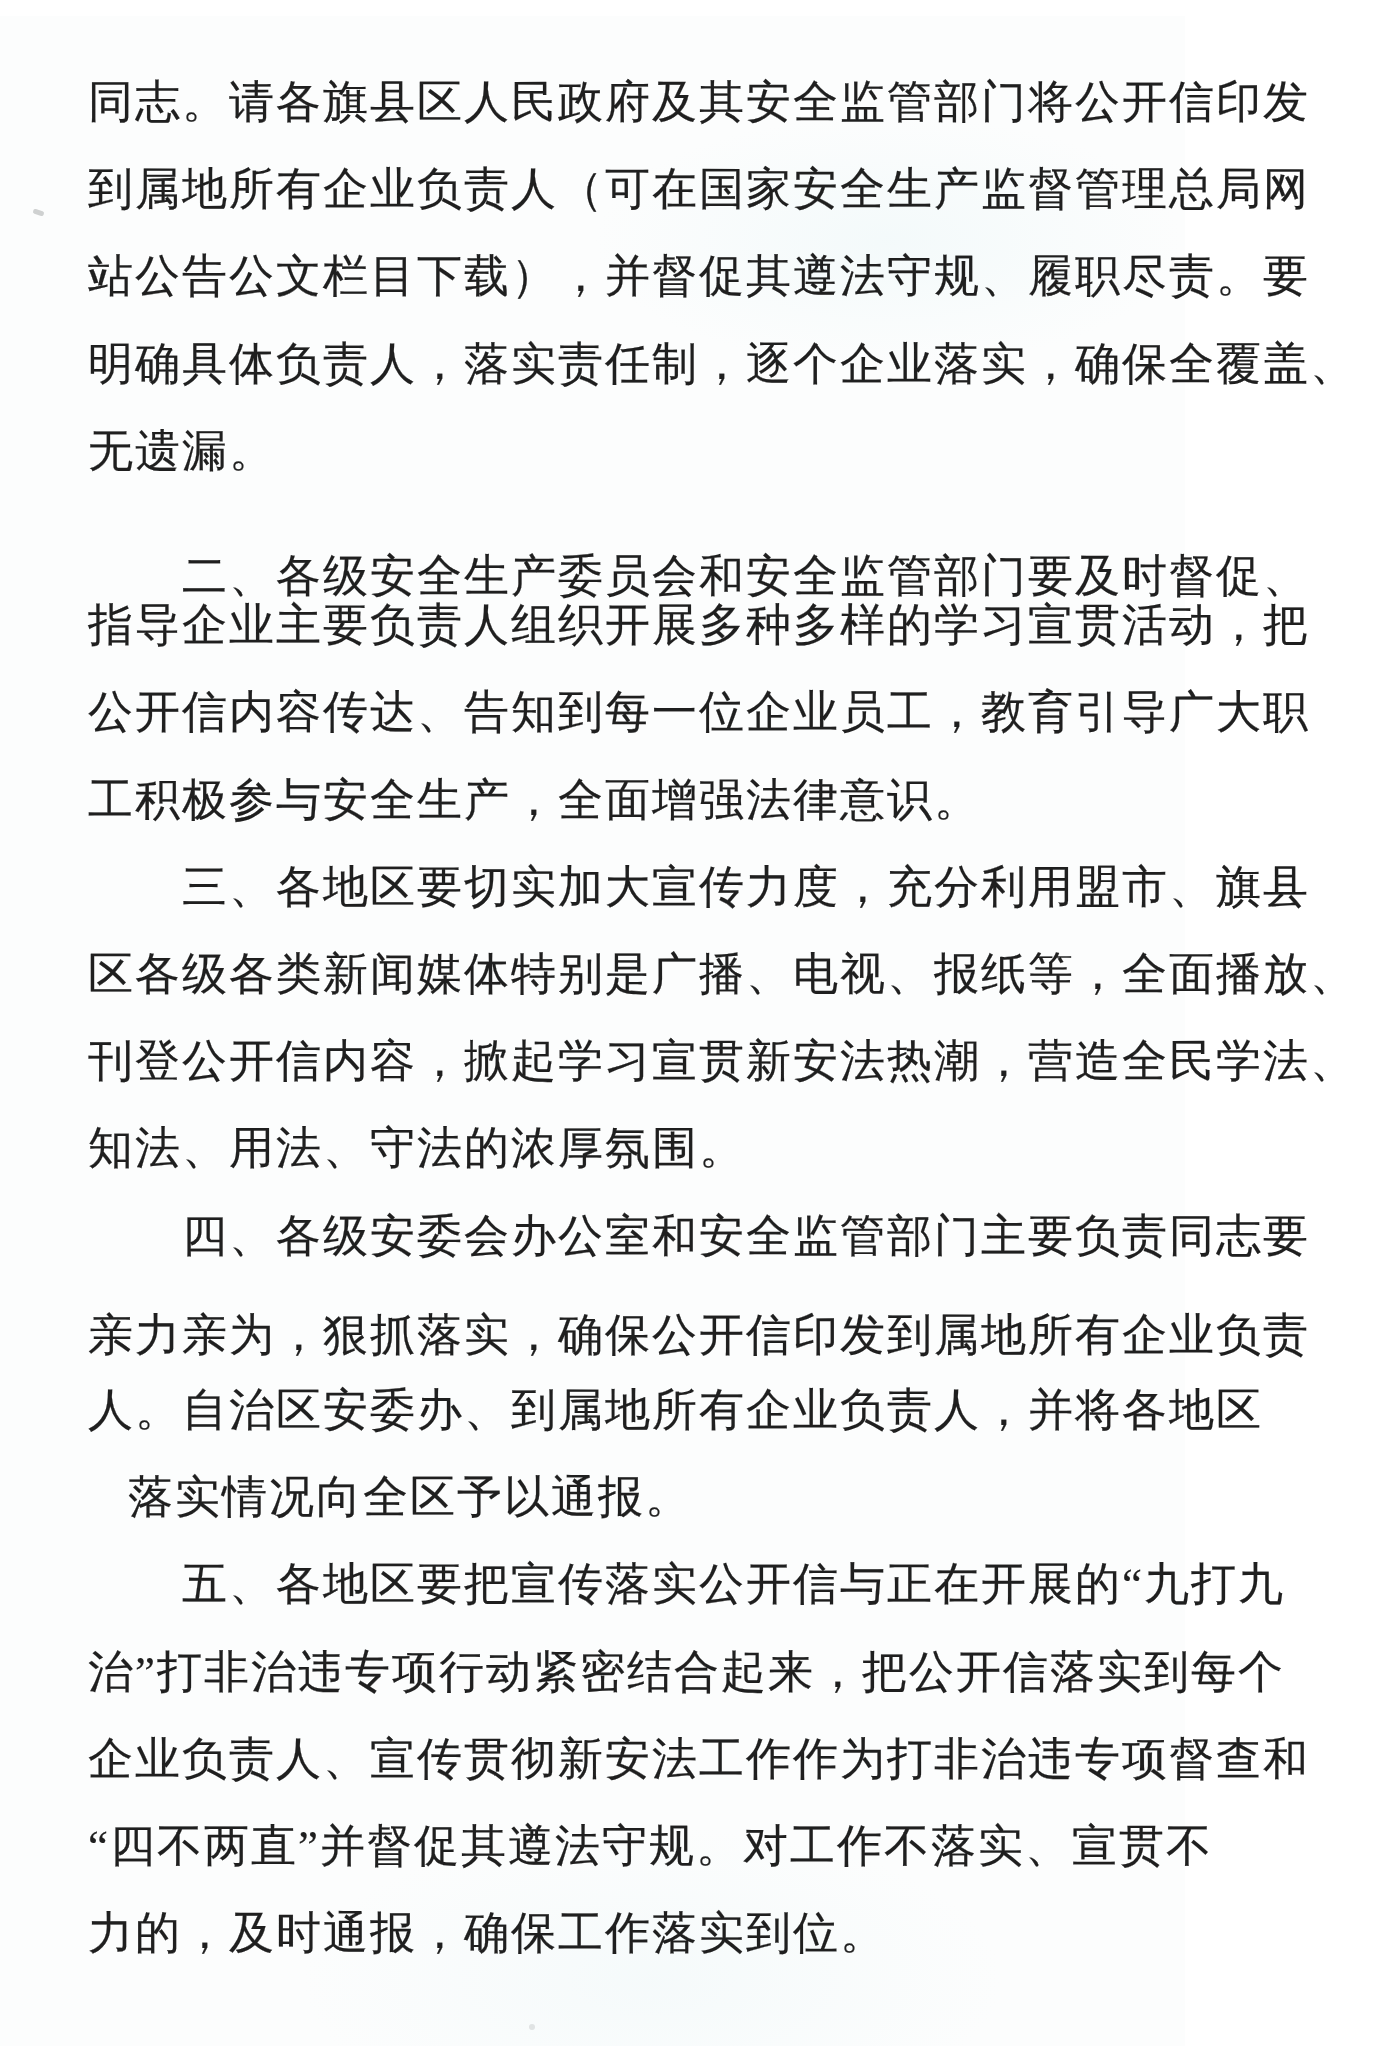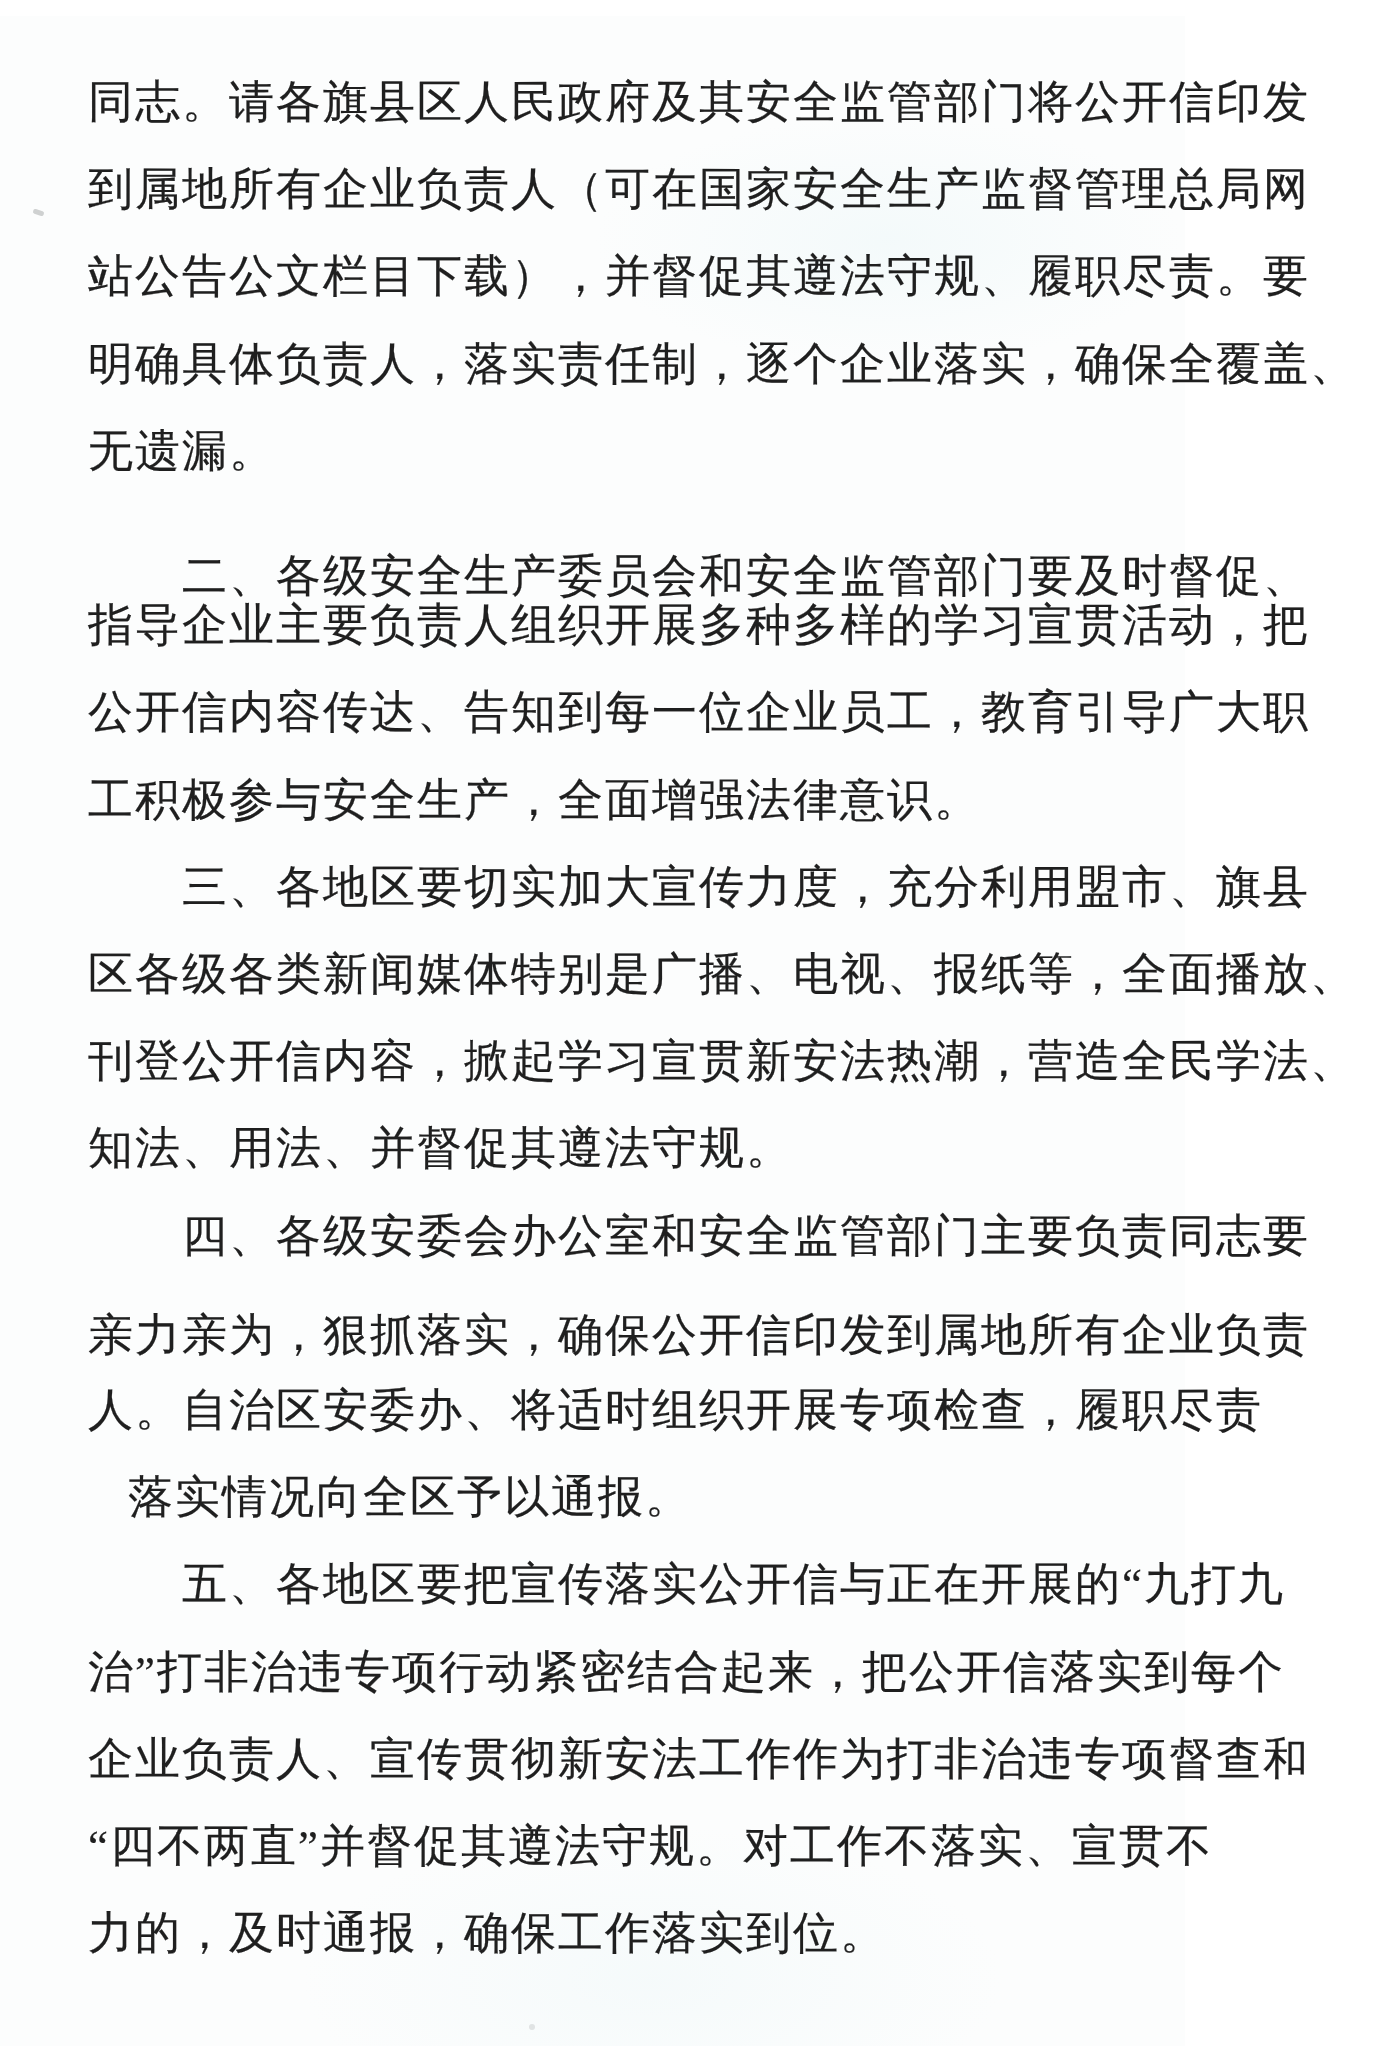--- a/index.html
+++ b/index.html
@@ -72,24 +72,24 @@
       <div class="text-line" style="top: 234px;">站公告公文栏目下载），并督促其遵法守规、履职尽责。要</div>
       <div class="text-line" style="top: 322px;">明确具体负责人，落实责任制，逐个企业落实，确保全覆盖、</div>
       <div class="text-line" style="top: 409px;">无遗漏。</div>
       <div class="text-line indent" style="top: 496px; margin-top: 38px;">二、各级安全生产委员会和安全监管部门要及时督促、</div>
       <div class="text-line" style="top: 583px;">指导企业主要负责人组织开展多种多样的学习宣贯活动，把</div>
       <div class="text-line" style="top: 670px;">公开信内容传达、告知到每一位企业员工，教育引导广大职</div>
       <div class="text-line" style="top: 758px;">工积极参与安全生产，全面增强法律意识。</div>
       <div class="text-line indent" style="top: 845px;">三、各地区要切实加大宣传力度，充分利用盟市、旗县</div>
       <div class="text-line" style="top: 932px;">区各级各类新闻媒体特别是广播、电视、报纸等，全面播放、</div>
       <div class="text-line" style="top: 1019px;">刊登公开信内容，掀起学习宣贯新安法热潮，营造全民学法、</div>
-      <div class="text-line" style="top: 1106px;">知法、用法、并督促其遵法守规。</div>
+      <div class="text-line" style="top: 1106px;">知法、用法、守法的浓厚氛围。</div>
       <div class="text-line indent" style="top: 1194px; text-align: right;">四、各级安委会办公室和安全监管部门主要负责同志要</div>
       <div class="text-line" style="top: 1281px; margin-top: 12px;">亲力亲为，狠抓落实，确保公开信印发到属地所有企业负责</div>
-      <div class="text-line" style="top: 1368px;">人。自治区安委办、将适时组织开展专项检查，履职尽责</div>
+      <div class="text-line" style="top: 1368px;">人。自治区安委办、到属地所有企业负责人，并将各地区</div>
       <div class="text-line" style="top: 1455px; margin-left: 40px;">落实情况向全区予以通报。</div>
       <div class="text-line indent" style="top: 1542px;">五、各地区要把宣传落实公开信与正在开展的“九打九</div>
       <div class="text-line" style="top: 1630px;">治”打非治违专项行动紧密结合起来，把公开信落实到每个</div>
       <div class="text-line" style="top: 1717px;">企业负责人、宣传贯彻新安法工作作为打非治违专项督查和</div>
       <div class="text-line" style="top: 1804px;">“四不两直”并督促其遵法守规。对工作不落实、宣贯不</div>
       <div class="text-line" style="top: 1891px; text-align: center;">力的，及时通报，确保工作落实到位。</div>
     </div>
   <div class="speck speck-1"></div>
   <div class="speck speck-2"></div>
 </div>

